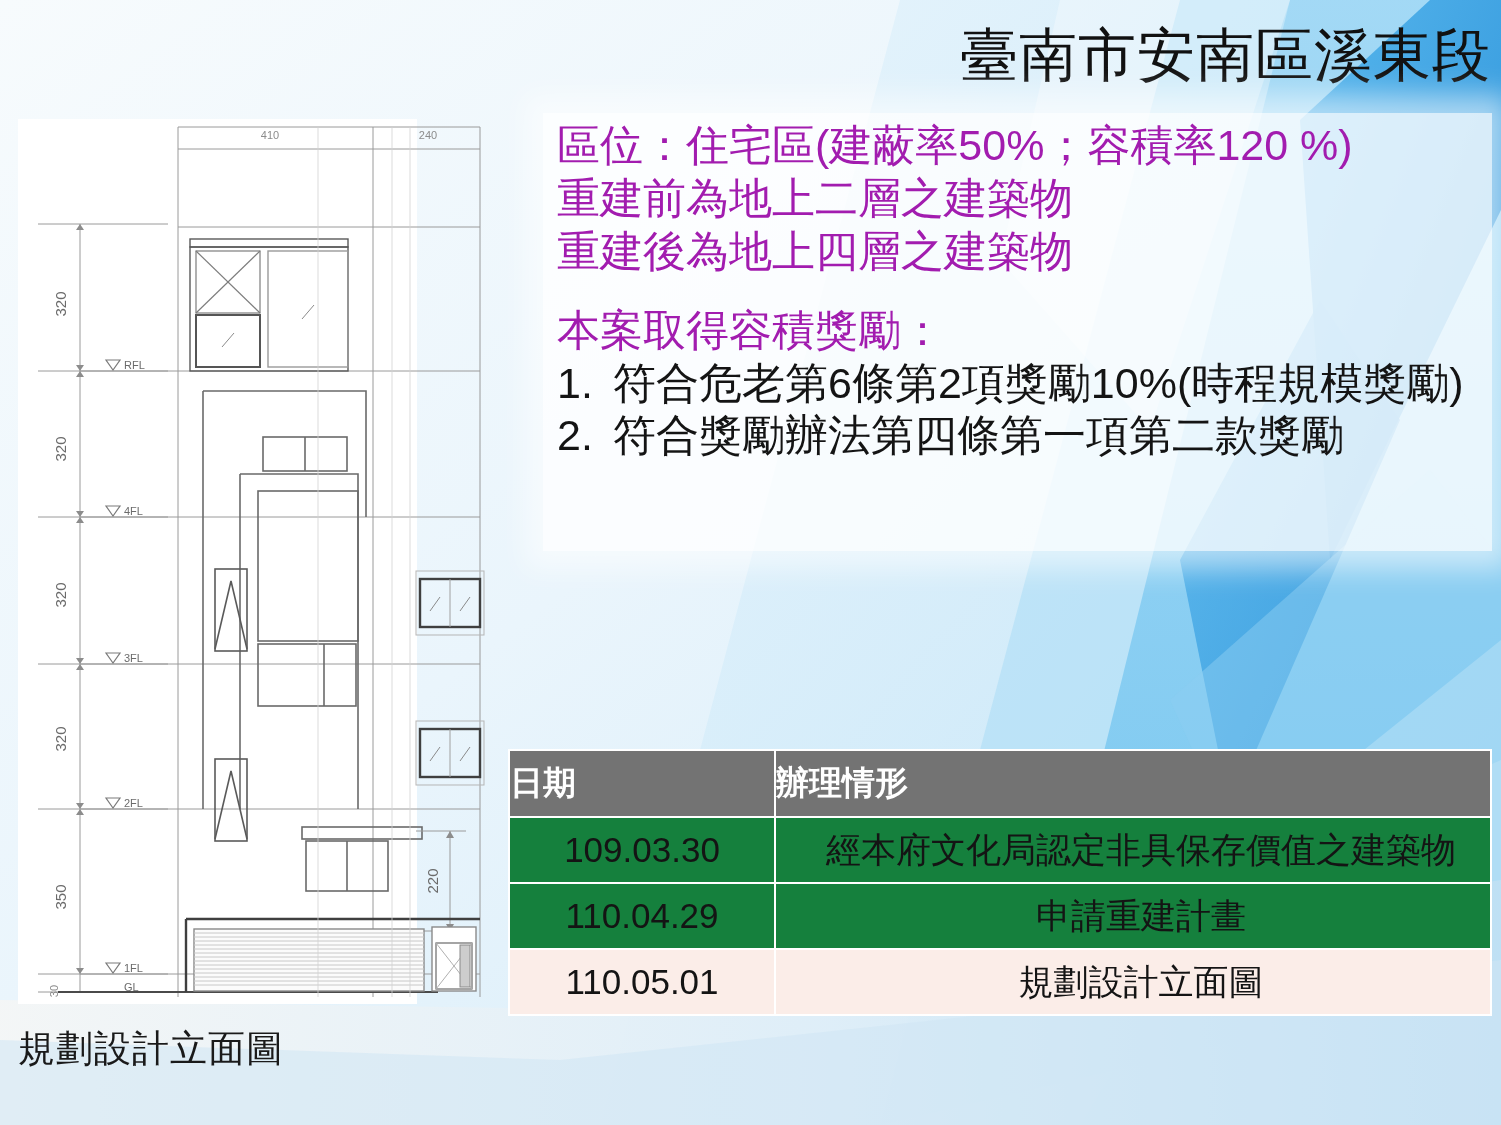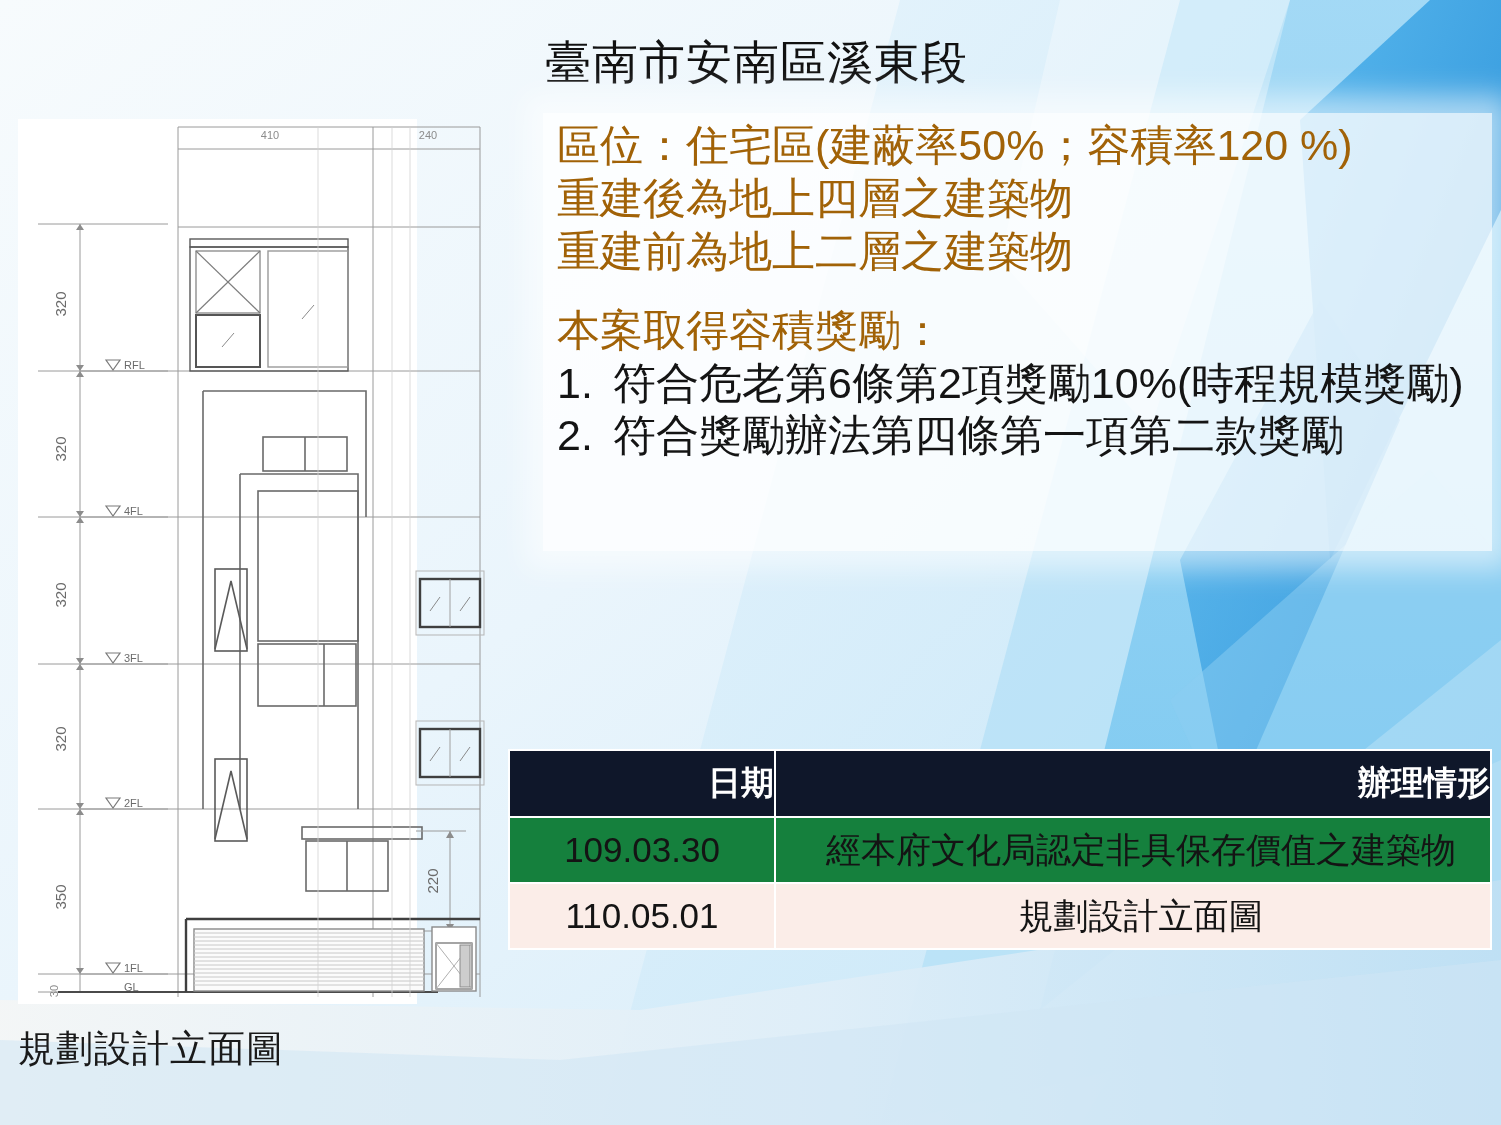--- a/index.html
+++ b/index.html
@@ -23,47 +23,47 @@
   .lvltxt{font-family:"Liberation Sans",sans-serif;font-size:11px;fill:#6b6b6b;}
   .vtxt{font-family:"Liberation Sans",sans-serif;font-size:15px;fill:#6b6b6b;}
 
   #drawing-caption{
     position:absolute;left:18px;top:1024px;width:470px;
     font-size:37px;color:#1a1a1a;z-index:3;letter-spacing:1px;
   }
 
   
   #slide-title{
-    position:absolute;left:545px;top:36px;width:946px;
-    text-align:left;font-size:46px;color:#111;z-index:3;
+    position:absolute;left:545px;top:22px;width:946px;
+    text-align:right;font-size:58px;color:#111;z-index:3;
     letter-spacing:1px;line-height:1.15;
   }
 
   
   #info-box{
     position:absolute;left:543px;top:113px;width:949px;height:438px;
     background:rgba(255,255,255,.80);z-index:3;
     box-shadow:0 0 26px 18px rgba(255,255,255,.55);
   }
   #info-box .lines{padding:6px 0 0 14px;}
-  .iline{font-size:43px;line-height:1.23;color:#a16207;white-space:nowrap;}
+  .iline{font-size:43px;line-height:1.23;color:#a21caf;white-space:nowrap;}
   .gap{height:26px;}
   .numrow{display:flex;align-items:flex-start;font-size:43px;line-height:1.23;color:#141414;}
   .numrow .num{width:56px;flex:0 0 56px;}
   .numrow .ntxt{white-space:nowrap;}
   .contline{font-size:43px;line-height:1.23;color:#141414;padding-left:56px;white-space:nowrap;}
 
   
   #status-table{
     position:absolute;left:508px;top:749px;width:984px;z-index:3;
     border-collapse:collapse;table-layout:fixed;
   }
   #status-table th{
-    background:#0f172a;color:#fff;font-size:33px;font-weight:bold;
-    padding:10px 0;text-align:right;border:2px solid #ffffff;
+    background:#737373;color:#fff;font-size:33px;font-weight:bold;
+    padding:10px 0;text-align:left;border:2px solid #ffffff;
   }
   #status-table td{
     font-size:35px;color:#141414;padding:6px 0;border:2px solid #ffffff;
     height:52px;
   }
   #status-table td.c-date{text-align:center;}
   #status-table td.c-desc{text-align:center;padding-left:16px;}
   #status-table tr.r-dark td{background:#15803d;}
   #status-table tr.r-light td{background:#FBEDE8;}
   col.w-date{width:266px;}
@@ -309,22 +309,22 @@
   </svg>
 </div>
 
 <div id="drawing-caption">規劃設計立面圖</div>
 
 <div id="slide-title">臺南市安南區溪東段</div>
 
 <div id="info-box">
   <div class="lines">
     <div class="iline">區位：住宅區(建蔽率50%；容積率120 %)</div>
+    <div class="iline">重建前為地上二層之建築物</div>
     <div class="iline">重建後為地上四層之建築物</div>
-    <div class="iline">重建前為地上二層之建築物</div>
     <div class="gap"></div>
     <div class="iline">本案取得容積獎勵：</div>
 
     <div class="numrow">
       <span class="num">1.</span>
       <span class="ntxt">符合危老第6條第2項獎勵10%(時程規模獎勵)</span>
     </div>
 
     <div class="numrow">
       <span class="num">2.</span>
@@ -342,18 +342,22 @@
     <tr>
       <th>日期</th>
       <th>辦理情形</th>
     </tr>
   </thead>
   <tbody>
     <tr class="r-dark">
       <td class="c-date">109.03.30</td>
       <td class="c-desc">經本府文化局認定非具保存價值之建築物</td>
     </tr>
+    <tr class="r-dark">
+      <td class="c-date">110.04.29</td>
+      <td class="c-desc">申請重建計畫</td>
+    </tr>
     <tr class="r-light">
       <td class="c-date">110.05.01</td>
       <td class="c-desc">規劃設計立面圖</td>
     </tr>
   </tbody>
 </table>
 
 </body></html>

